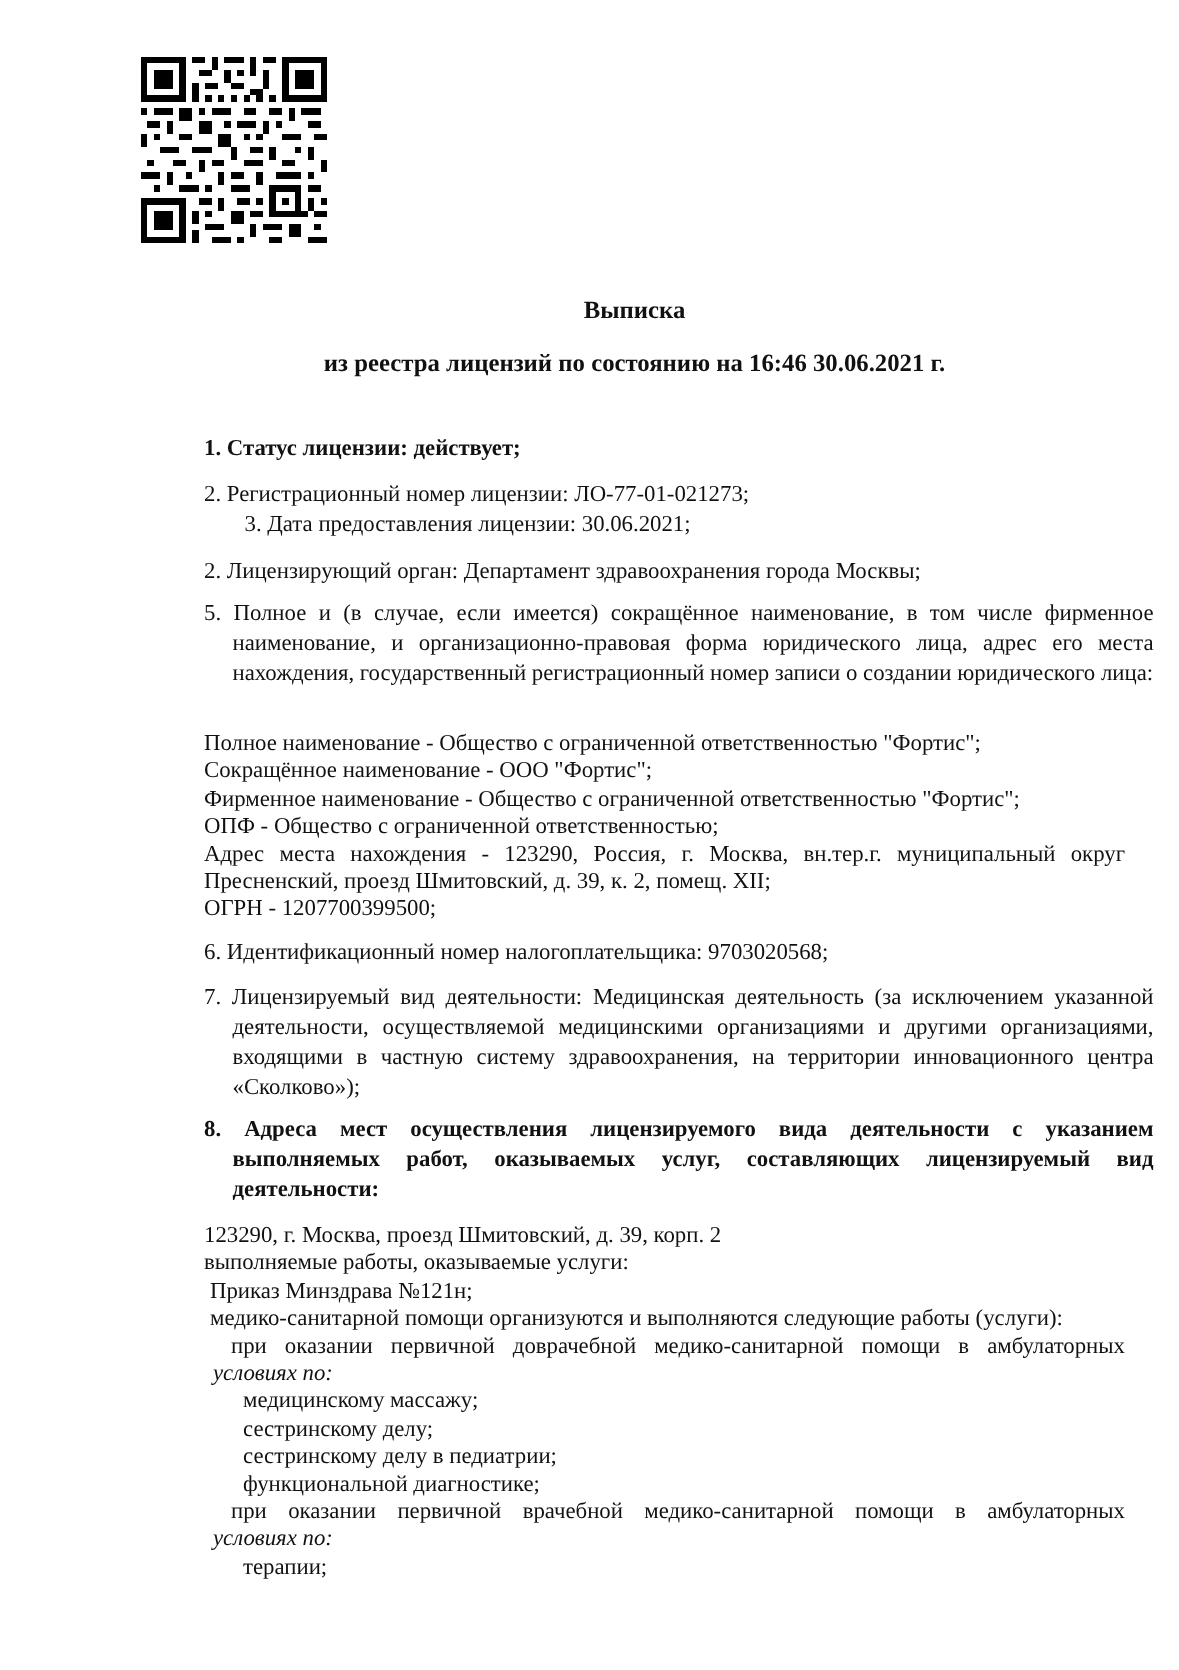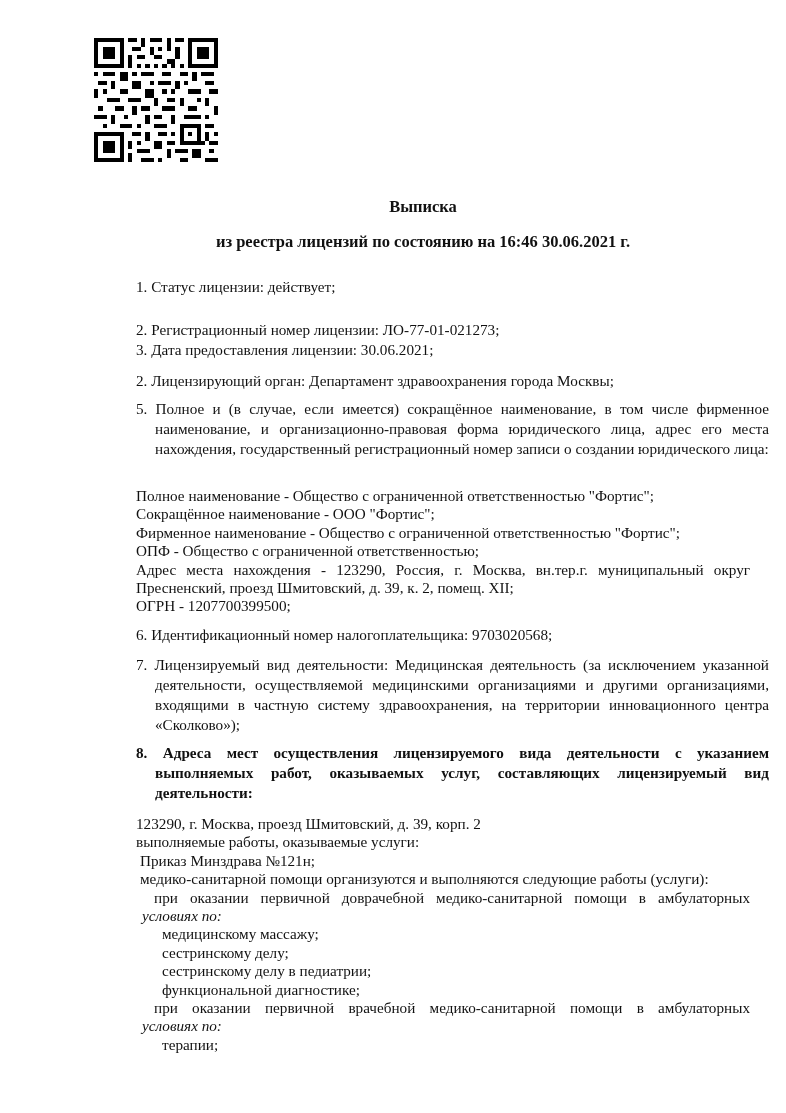--- a/index.html
+++ b/index.html
@@ -53,23 +53,23 @@
              M9 22h2v1h-2zM12 22h1v2h-1zM15 22h2v1h-2zM18 22h1v1h-1zM26 22h1v2h-1zM28 22h1v1h-1z
              M8 24h1v2h-1zM10 24h1v1h-1zM14 24h2v2h-2zM17 24h2v1h-2zM25 24h1v1h-1zM27 24h2v1h-2z
              M10 26h3v1h-3zM17 26h1v2h-1zM19 26h3v1h-3zM23 26h2v2h-2zM27 26h1v1h-1z
              M8 27h1v2h-1zM11 28h3v1h-3zM15 28h1v1h-1zM20 28h2v1h-2zM26 28h3v1h-3z"></path>
   </g>
 </svg>
 
 <div class="title t1">Выписка</div>
 <div class="title t2">из реестра лицензий по состоянию на 16:46 30.06.2021 г.</div>
 
-<div class="line" style="top:277px;">1. Статус лицензии: действует;</div>
+<div class="line" style="top:289px;font-weight:bold;">1. Статус лицензии: действует;</div>
 <div class="line" style="top:320px;">2. Регистрационный номер лицензии: ЛО-77-01-021273;</div>
-<div class="line" style="top:340px;">3. Дата предоставления лицензии: 30.06.2021;</div>
+<div class="line" style="top:340px;margin-left:27px;">3. Дата предоставления лицензии: 30.06.2021;</div>
 <div class="line" style="top:371px;">2. Лицензирующий орган: Департамент здравоохранения города Москвы;</div>
 
 <div class="para hang" style="top:399px;">5. Полное и (в случае, если имеется) сокращённое наименование, в том числе фирменное наименование, и организационно-правовая форма юридического лица, адрес его места нахождения, государственный регистрационный номер записи о создании юридического лица:</div>
 
 <div class="block" style="top:487px;">
   <div>Полное наименование - Общество с ограниченной ответственностью "Фортис";</div>
   <div>Сокращённое наименование - ООО "Фортис";</div>
   <div>Фирменное наименование - Общество с ограниченной ответственностью "Фортис";</div>
   <div>ОПФ - Общество с ограниченной ответственностью;</div>
   <div class="just">Адрес места нахождения - 123290, Россия, г. Москва, вн.тер.г. муниципальный округ</div>

